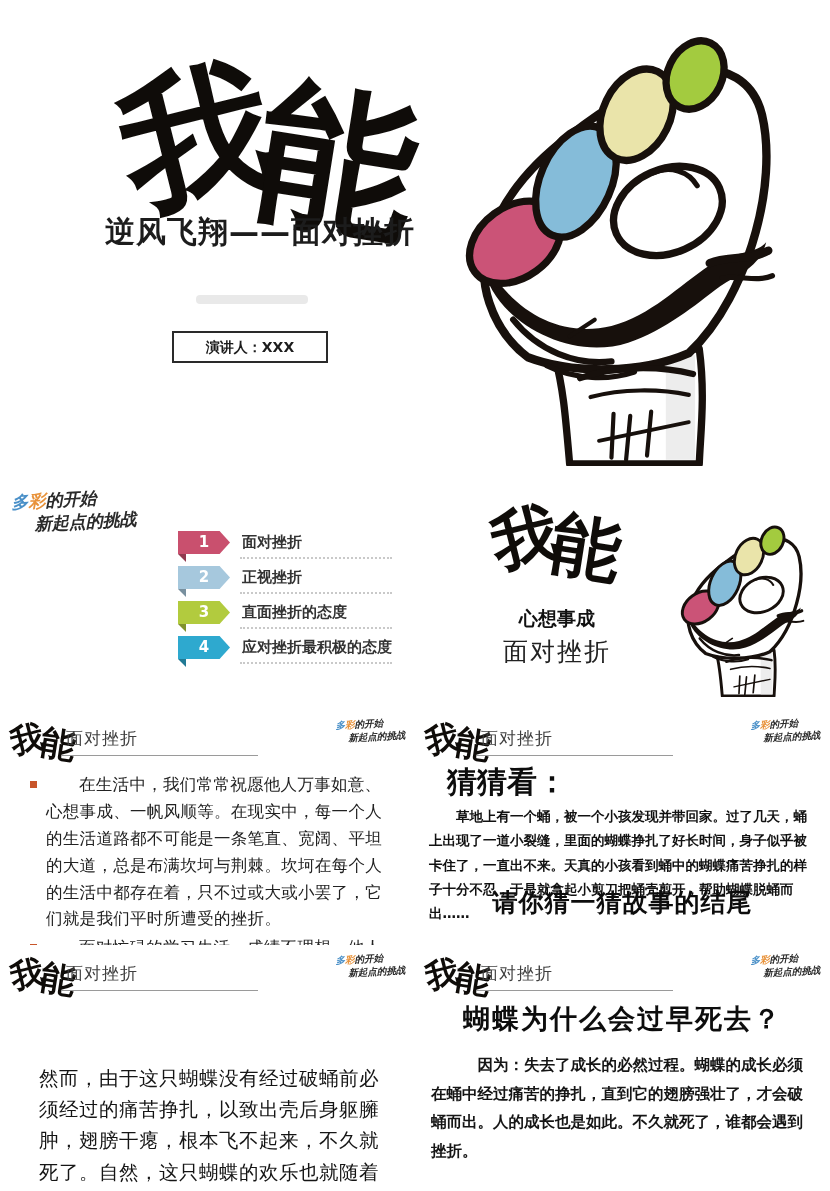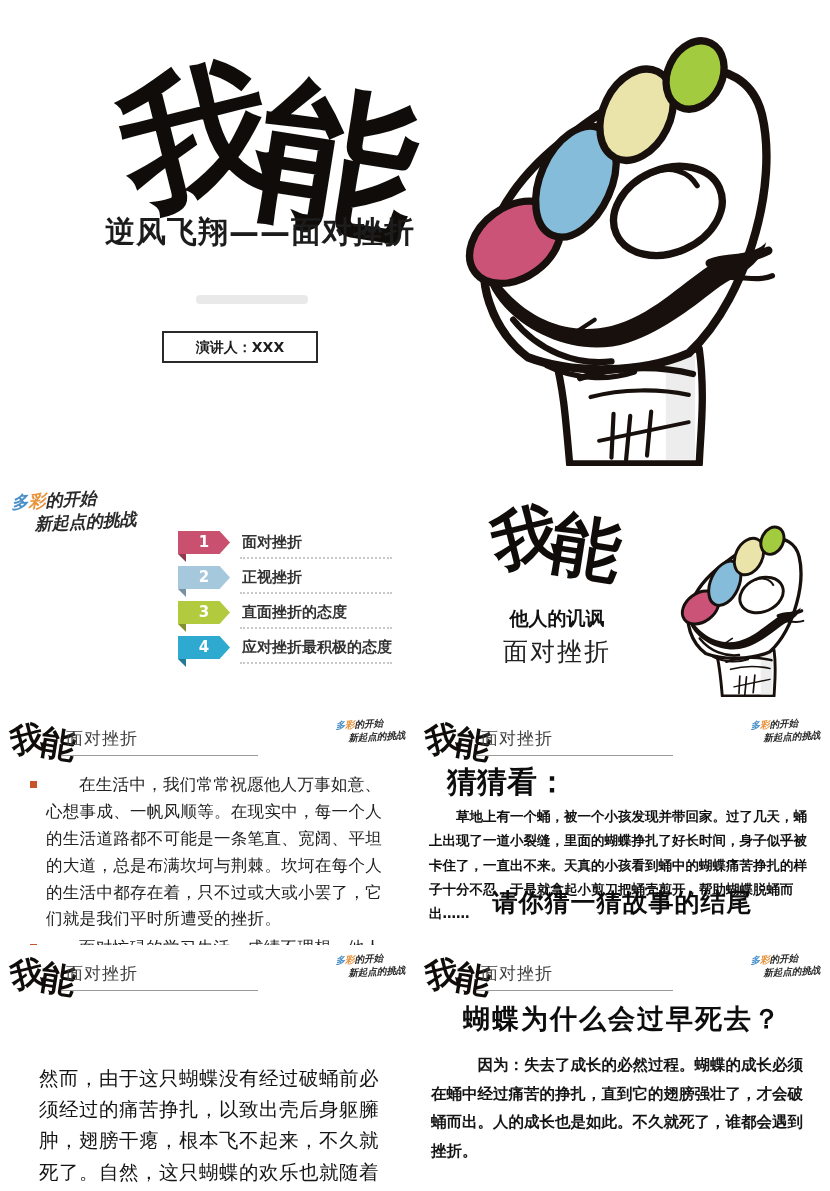--- a/index.html
+++ b/index.html
@@ -98,21 +98,21 @@
 </svg>
 
 <div id="page">
 
   <div class="slide" style="left:0;top:0;width:830px;height:472px;">
     <div class="abs woneng" style="--s:1;left:120px;top:48px;width:300px;text-align:center;">
       <span class="c1">我</span><span class="c2">能</span>
     </div>
     <div class="abs main-title" style="top:212px;">逆风飞翔——面对挫折</div>
     <div class="abs smudge" style="left:196px;top:295px;width:112px;height:9px;"></div>
-    <div class="abs speaker-box" style="left:162px;top:331px;width:152px;height:28px;">
+    <div class="abs speaker-box" style="left:172px;top:331px;width:152px;height:28px;">
       <span>演讲人：XXX</span>
     </div>
     <svg class="abs" style="left:446px;top:6px;" width="356" height="460">
         <use href="#fist"></use>
       </svg>
   </div>
 
   <div class="slide" style="left:0;top:480px;width:415px;height:230px;">
     <div class="abs tagline big" style="left:12px;top:8px;">
       <span style="color: rgb(74, 144, 200);">多</span><span style="color: rgb(232, 146, 58);">彩</span><span>的开始</span>
@@ -142,21 +142,21 @@
       <span class="toc-fold" style="border-top-color: rgb(46, 169, 207);"></span>
       <span class="toc-label">应对挫折最积极的态度</span>
       <span class="toc-line"></span>
     </div>
   </div>
 
   <div class="slide" style="left:415px;top:480px;width:415px;height:230px;">
     <div class="abs woneng" style="--s:0.44;left:62px;top:18px;width:160px;text-align:center;">
       <span class="c1">我</span><span class="c2">能</span>
     </div>
-    <div class="abs sec-part" style="left:62px;top:126px;width:160px;">他人的讥讽</div>
+    <div class="abs sec-part" style="left:62px;top:126px;width:160px;">心想事成</div>
     <div class="abs sec-title" style="left:57px;top:155px;width:170px;">面对挫折</div>
     <svg class="abs" style="left:258px;top:33px;" width="142" height="184">
         <use href="#fist"></use>
       </svg>
   </div>
 
   <div class="slide" style="left:0;top:710px;width:415px;height:235px;">
     <div class="abs woneng" style="--s:0.22;left:10px;top:10px;width:52px;text-align:center;">
       <span class="c1">我</span><span class="c2">能</span>
     </div>

